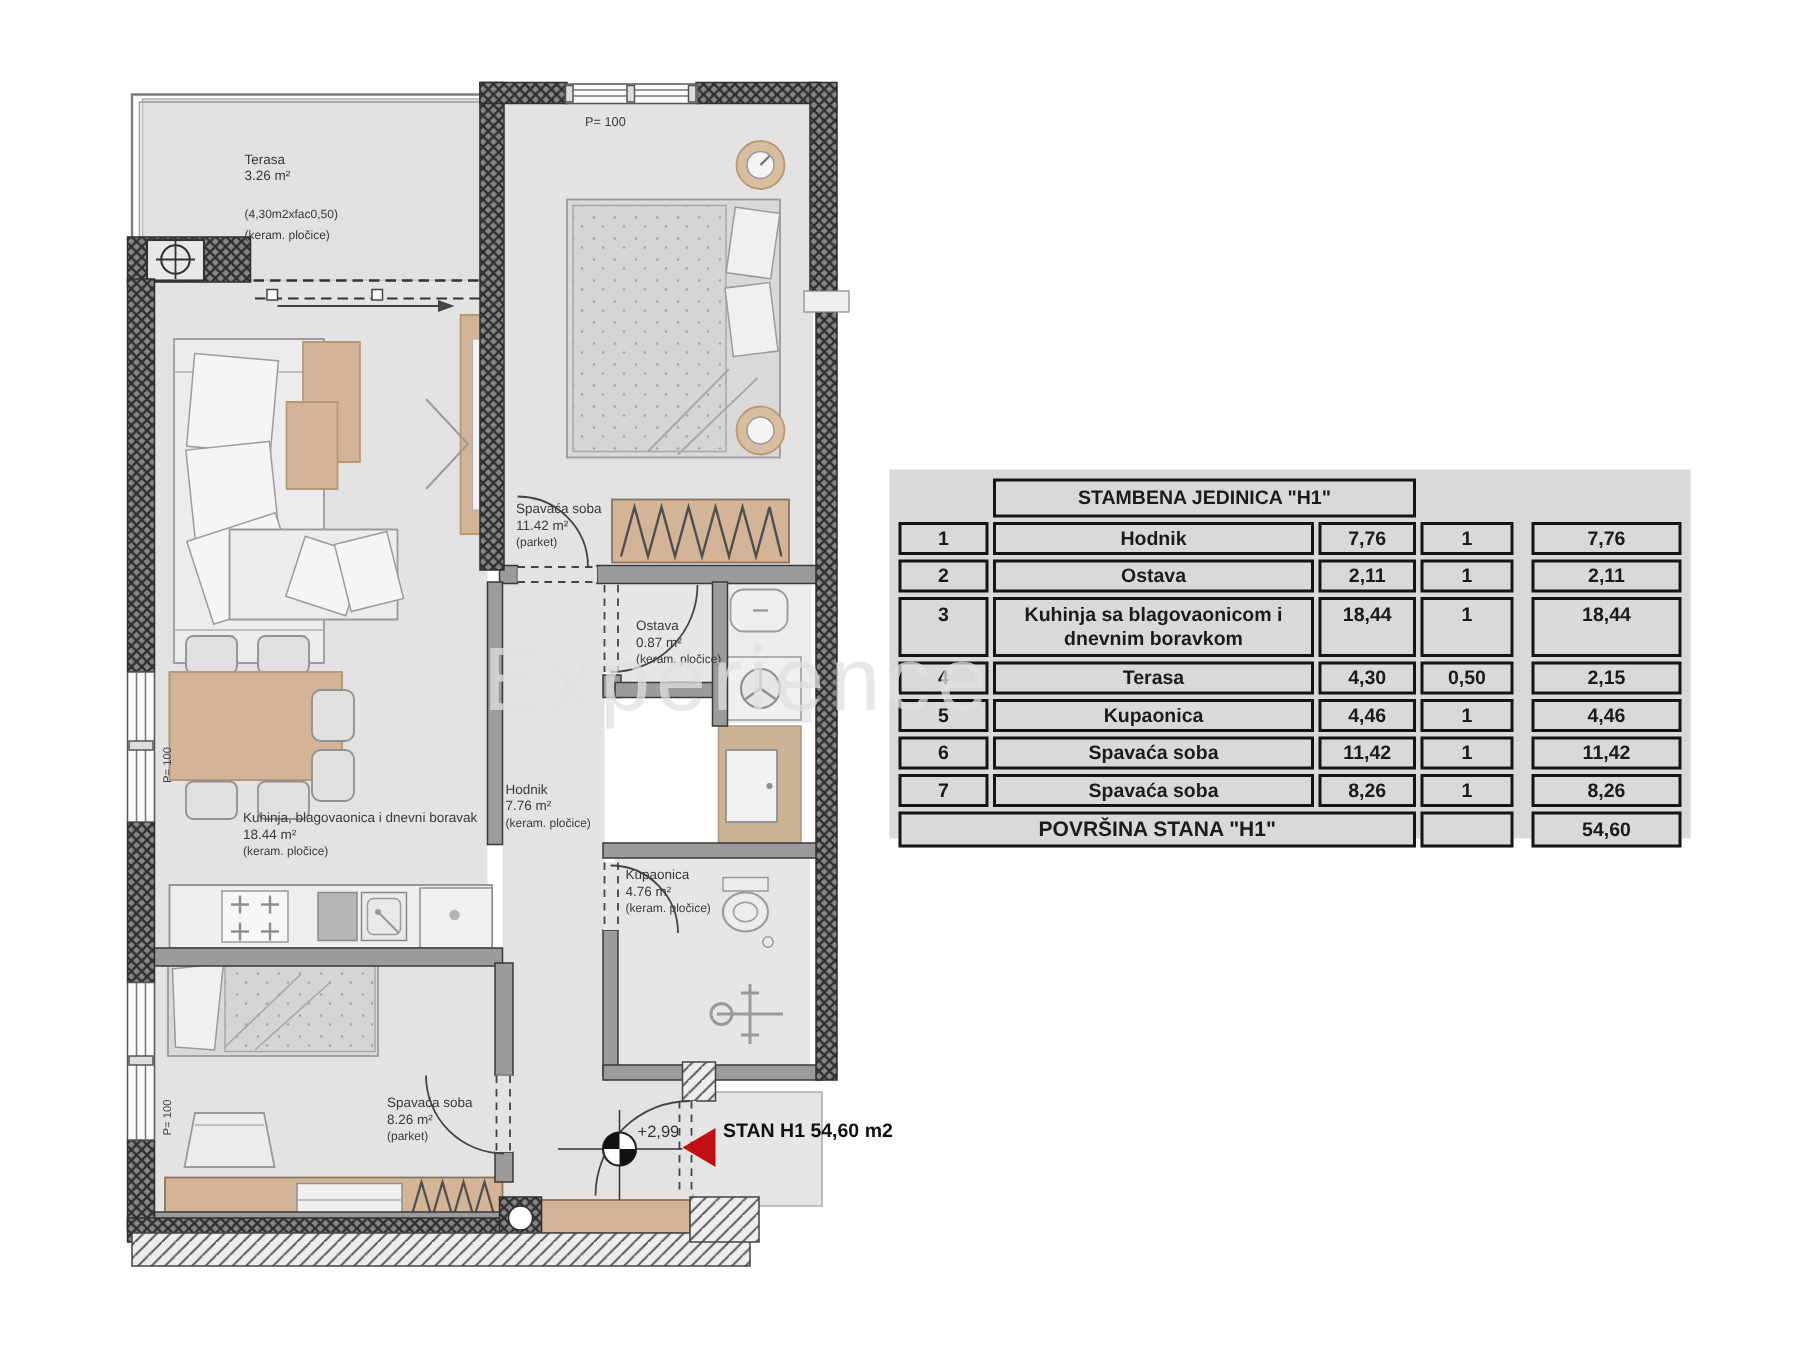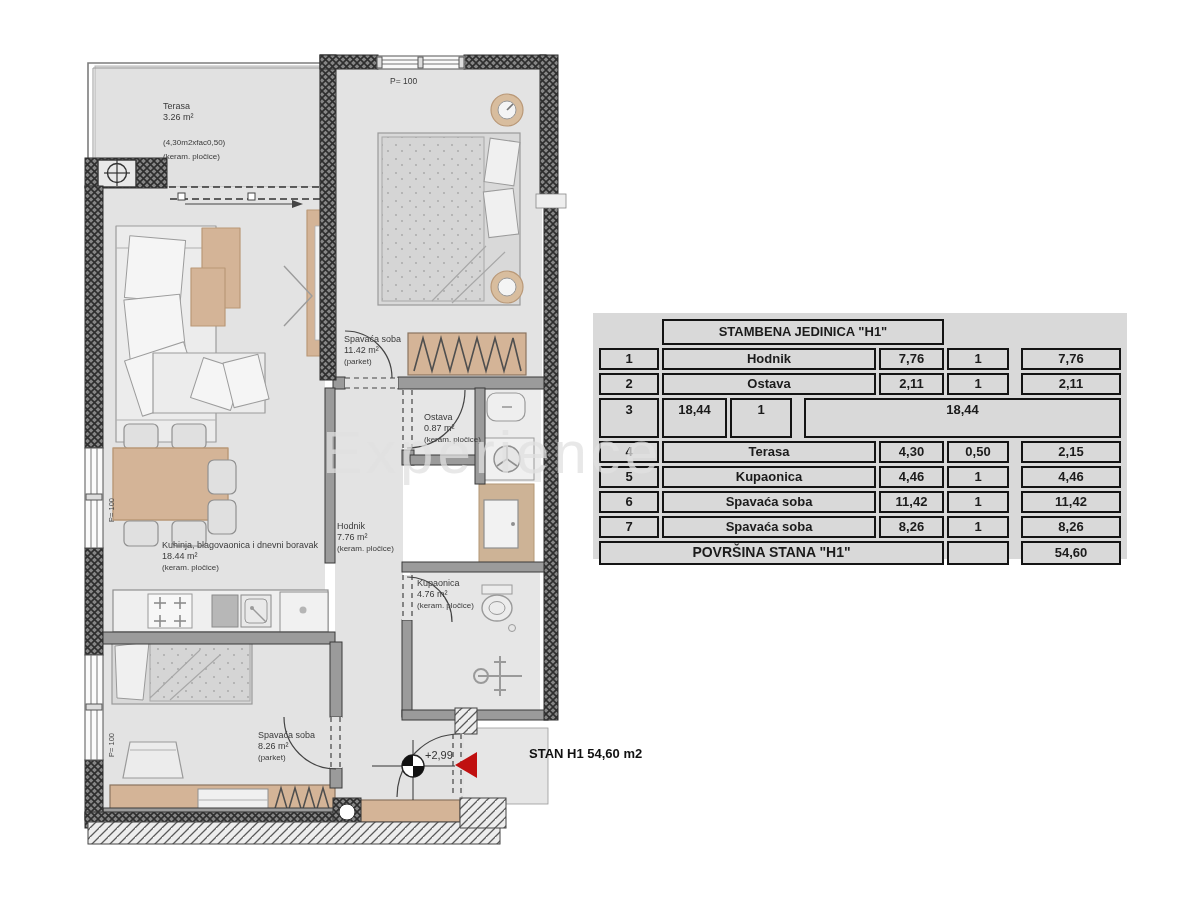--- a/index.html
+++ b/index.html
@@ -308,21 +308,21 @@
     <span>Spavaća soba</span>
     <span>8.26 m²</span>
     <span class="sm">(parket)</span>
   </div>
 
   <div class="rot" style="position:absolute;left:107px;top:522px;">P= 100</div>
   <div class="rot" style="position:absolute;left:107px;top:757px;">P= 100</div>
 
   <div class="elev" style="left:425px;top:749px;">+2,99</div>
 
-  <div class="stan" style="left:482px;top:747px;margin-left:47px;">
+  <div class="stan" style="left:482px;top:747px;">
     <span>STAN H1</span>
     <span>54,60 m2</span>
   </div>
 
   <div class="panel">
     <div class="trow h26">
       <div class="cell ghost c-num h26"></div>
       <div class="cell hdr-cell h26">STAMBENA JEDINICA "H1"</div>
     </div>
 
@@ -339,20 +339,21 @@
       <div class="cell c-num h22">2</div>
       <div class="cell c-name h22">Ostava</div>
       <div class="cell c-area h22">2,11</div>
       <div class="cell c-fac h22">1</div>
       <div class="c-sp"></div>
       <div class="cell c-tot h22">2,11</div>
     </div>
 
     <div class="trow h40">
       <div class="cell c-num h40" style="align-items:flex-start;padding-top:2px;">3</div>
+      <div class="cell c-name h40">Kuhinja sa blagovaonicom i dnevnim boravkom</div>
       <div class="cell c-area h40" style="align-items:flex-start;padding-top:2px;">18,44</div>
       <div class="cell c-fac h40" style="align-items:flex-start;padding-top:2px;">1</div>
       <div class="c-sp"></div>
       <div class="cell c-tot h40" style="align-items:flex-start;padding-top:2px;">18,44</div>
     </div>
 
     <div class="trow h22">
       <div class="cell c-num h22">4</div>
       <div class="cell c-name h22">Terasa</div>
       <div class="cell c-area h22">4,30</div>

